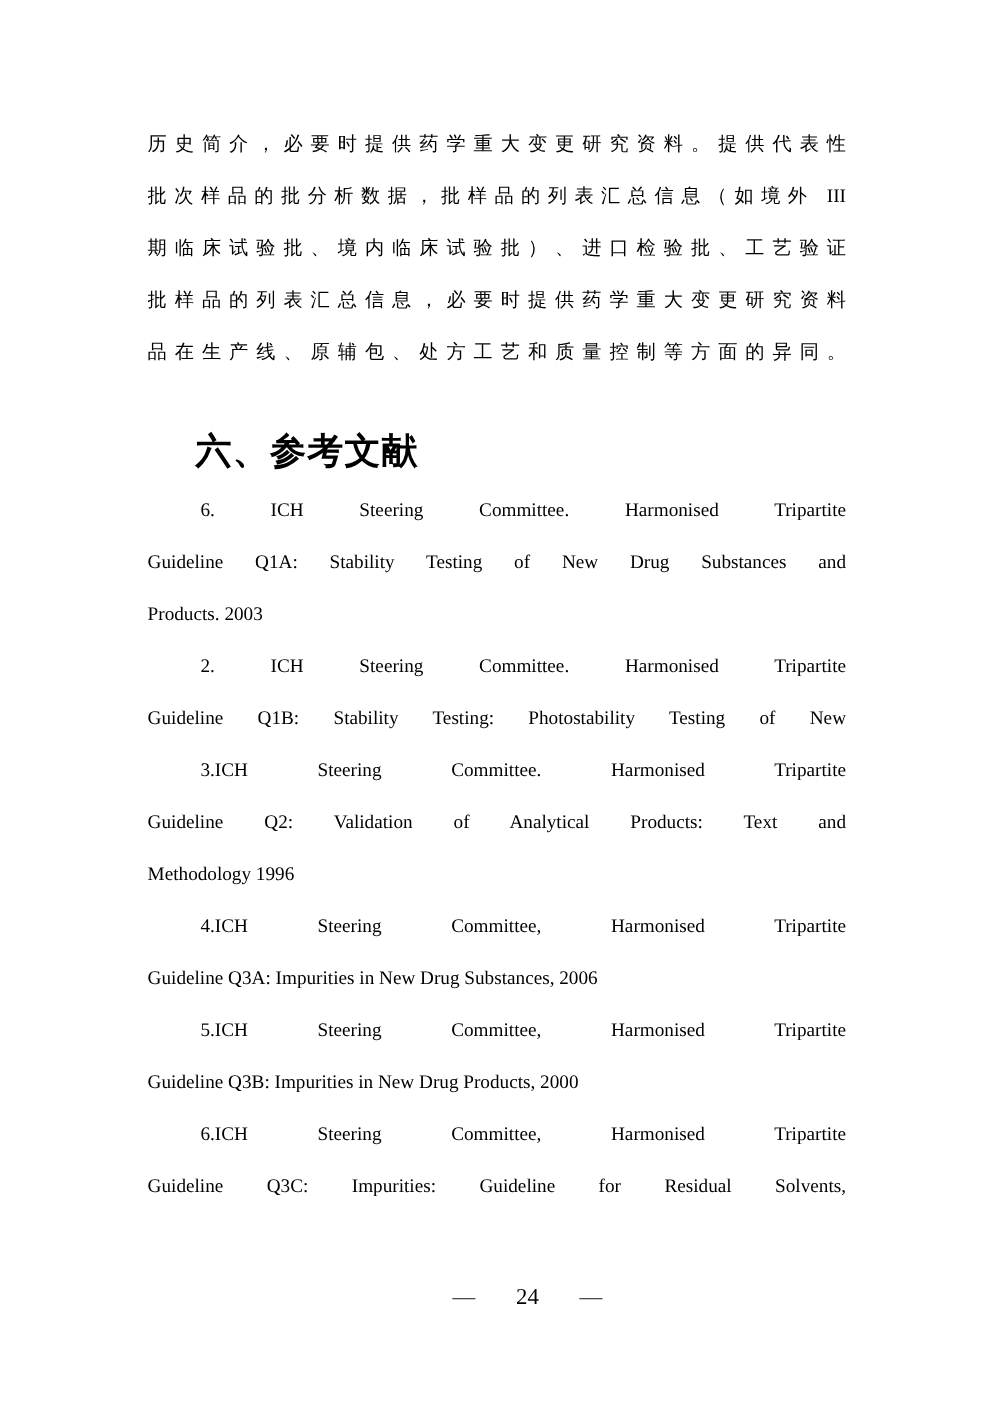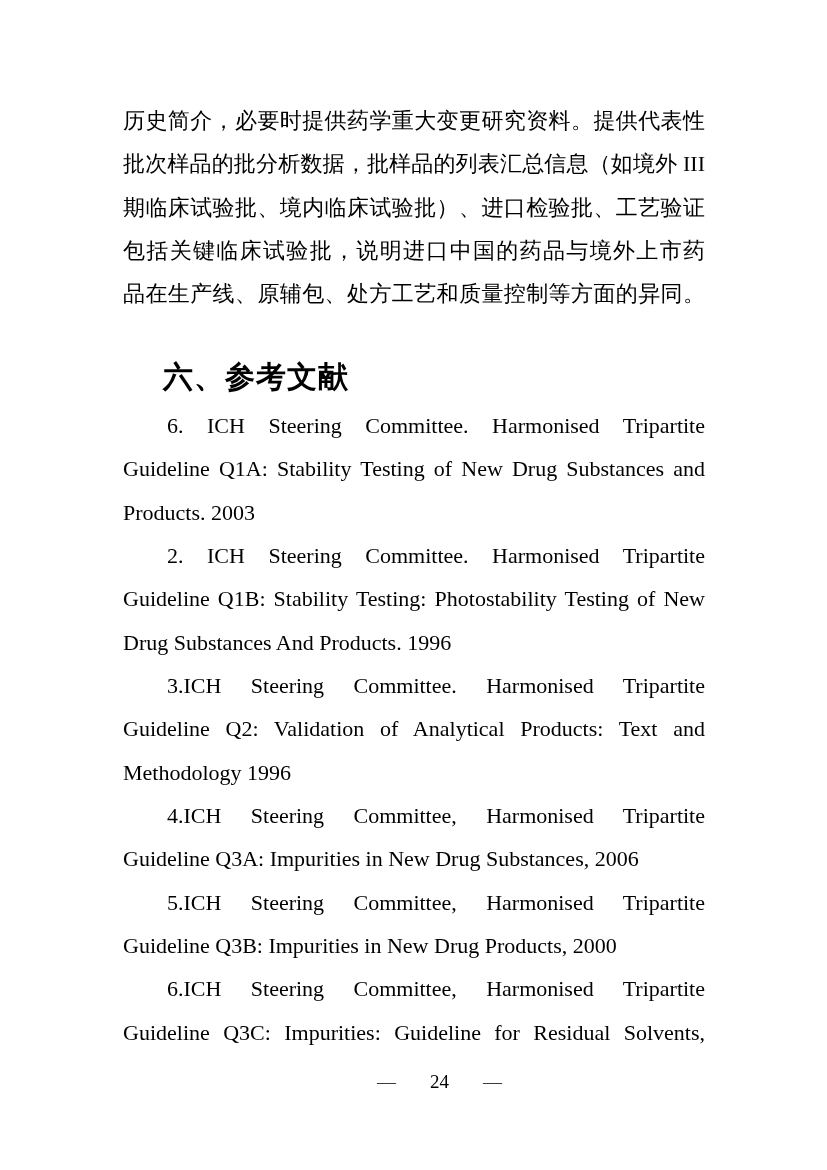--- a/index.html
+++ b/index.html
@@ -20,21 +20,21 @@
     left: 0; top: 0;
     width: 827px; height: 1170px;
     background: #ffffff;
   }
   .block {
     position: absolute;
     left: 123px;
     width: 582px;
   }
   .line {
-    font-size: 22px;
+    font-size: 16px;
     line-height: 43.33px;
     text-align: justify;
     white-space: normal;
     overflow: hidden;
     max-height: 43.33px;
   }
   
   .line.j {
     text-align-last: justify;
   }
@@ -75,35 +75,34 @@
 </style>
 </head>
 <body>
 
 <div class="page">
 
   <div class="block" style="top:99px">
     <div class="line j">历史简介，必要时提供药学重大变更研究资料。提供代表性</div>
     <div class="line j">批次样品的批分析数据，批样品的列表汇总信息（如境外 III</div>
     <div class="line j">期临床试验批、境内临床试验批）、进口检验批、工艺验证</div>
-    <div class="line j">包括关键临床试验批，说明进口中国的药品与境外上市药</div>
+    <div class="line j">批样品的列表汇总信息，必要时提供药学重大变更研究资料</div>
     <div class="line j">品在生产线、原辅包、处方工艺和质量控制等方面的异同。</div>
   </div>
 
   <div class="heading">六、参考文献</div>
 
   <div class="block" style="top:404px">
 
     <div class="line j indent">6. ICH Steering Committee. Harmonised Tripartite</div>
     <div class="line j">Guideline Q1A: Stability Testing of New Drug Substances and</div>
     <div class="line">Products. 2003</div>
 
     <div class="line j indent">2. ICH Steering Committee. Harmonised Tripartite</div>
     <div class="line j">Guideline Q1B: Stability Testing: Photostability Testing of New</div>
-    <div class="line">Drug Substances And Products. 1996</div>
 
     <div class="line j indent">3.ICH Steering Committee. Harmonised Tripartite</div>
     <div class="line j">Guideline Q2: Validation of Analytical Products: Text and</div>
     <div class="line">Methodology 1996</div>
 
     <div class="line j indent">4.ICH Steering Committee, Harmonised Tripartite</div>
     <div class="line">Guideline Q3A: Impurities in New Drug Substances, 2006</div>
 
     <div class="line j indent">5.ICH Steering Committee, Harmonised Tripartite</div>
     <div class="line">Guideline Q3B: Impurities in New Drug Products, 2000</div>

